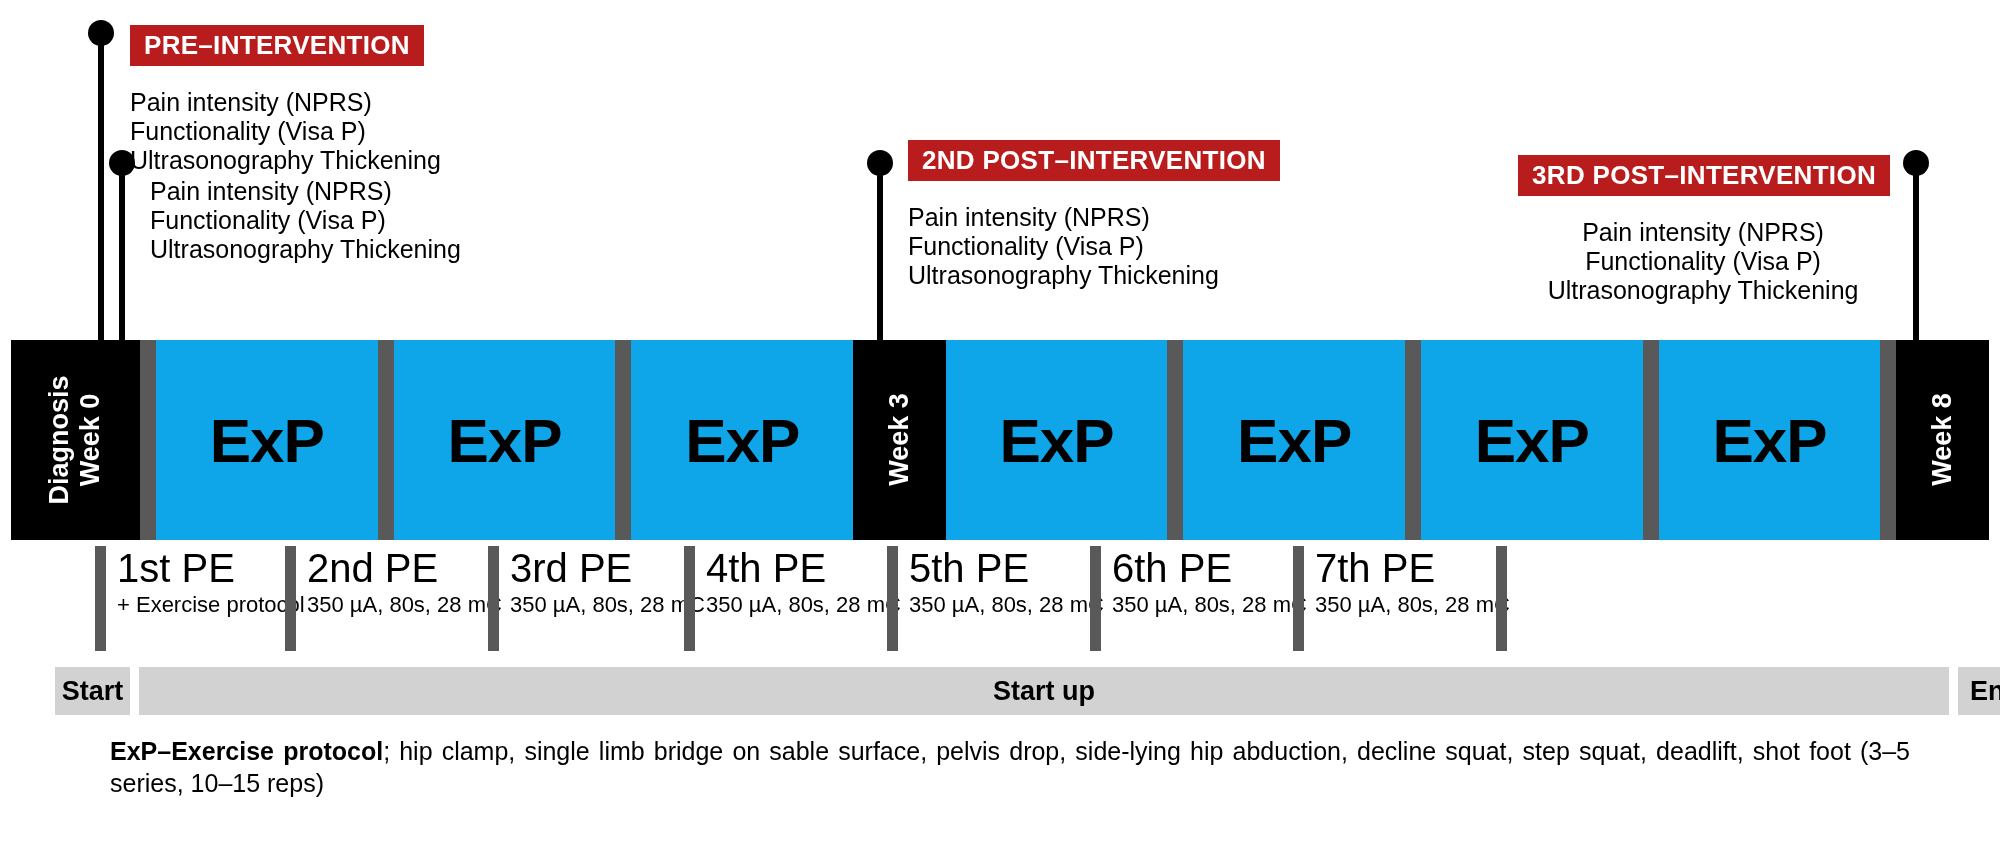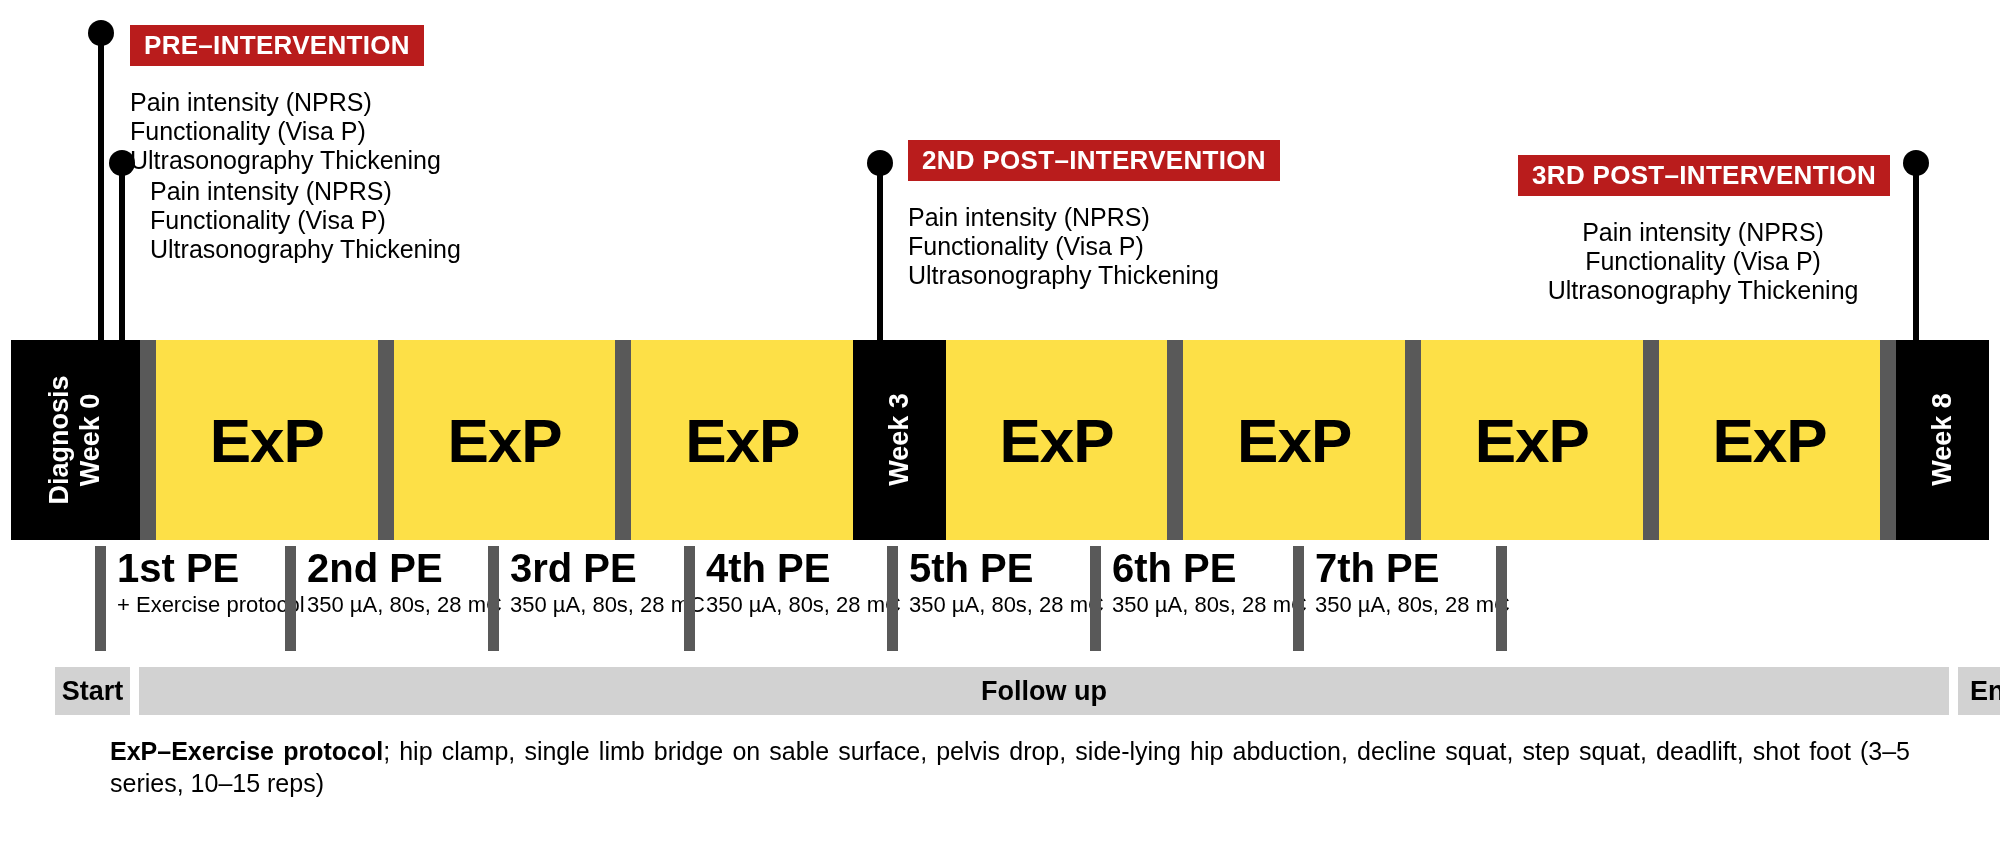--- a/index.html
+++ b/index.html
@@ -91,21 +91,21 @@
     font-size: 27px;
     line-height: 1.15;
     text-align: center;
   }
   .sep {
     flex: 0 0 auto;
     background: #595959;
   }
   .exp-block {
     flex: 1 1 auto;
-    background: #fde047;
+    background: #0ea5e9;
     display: flex;
     align-items: center;
     justify-content: center;
     font-weight: bold;
     font-size: 62px;
     letter-spacing: -1px;
   }
 
   
   .pe-row {
@@ -128,21 +128,21 @@
     height: 105px;
     background: #595959;
   }
   .pe-text {
     position: absolute;
     left: 22px;
     top: 0;
     white-space: nowrap;
   }
   .pe-name {
-    font-weight: bold;
+    font-weight: normal;
     font-size: 40px;
     line-height: 1.1;
   }
   .pe-dose {
     font-size: 22px;
     line-height: 1.2;
     margin-top: 2px;
   }
 
   
@@ -314,21 +314,21 @@
       <span class="pe-dose" style="display:block;">350 µA, 80s, 28 mC</span>
     </span>
   </div>
   <div class="pe-item" style="left:1485px;">
     <span class="pe-tick"></span>
   </div>
 </div>
 
 <div class="followup-row">
   <div class="fu-cell fu-start">Start</div>
-  <div class="fu-cell fu-mid">Follow up</div>
+  <div class="fu-cell fu-mid">Start up</div>
   <div class="fu-cell fu-end">End</div>
 </div>
 
 <div class="footnotes">
   <div class="footnote fn-exp">
     <b>ExP–Exercise protocol</b><span>; hip clamp, single limb bridge on sable surface, pelvis drop, side-lying hip abduction, decline squat, step squat, deadlift, shot foot (3–5 series, 10–15 reps)</span>
   </div>
 </div>
 
 </body></html>

